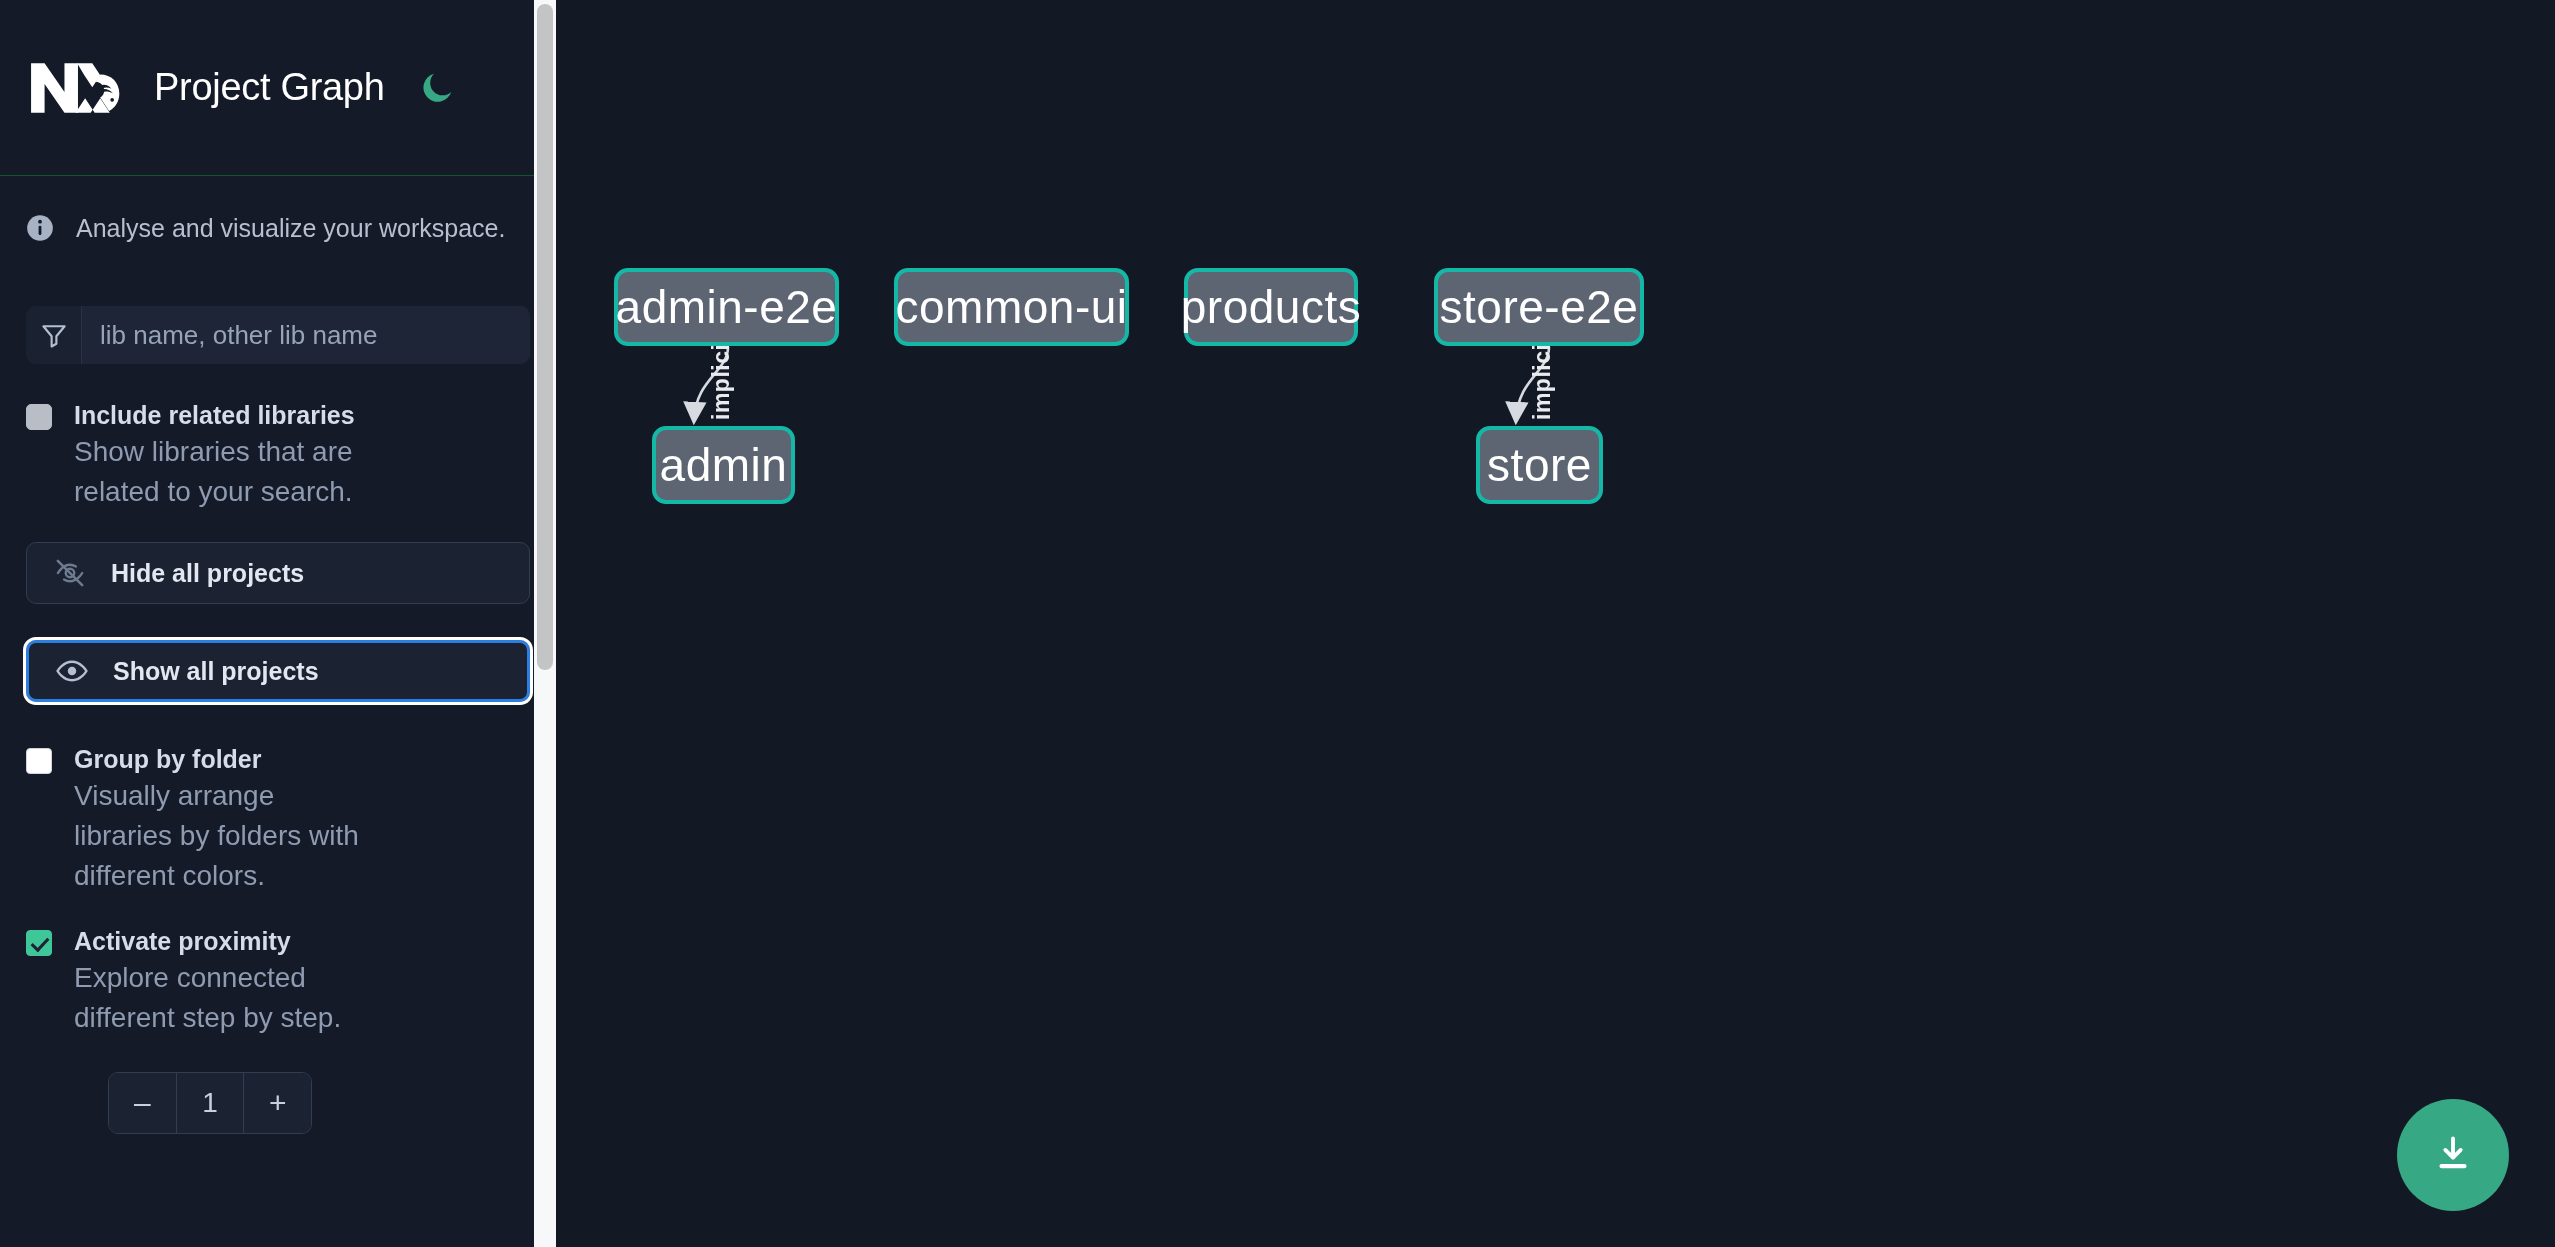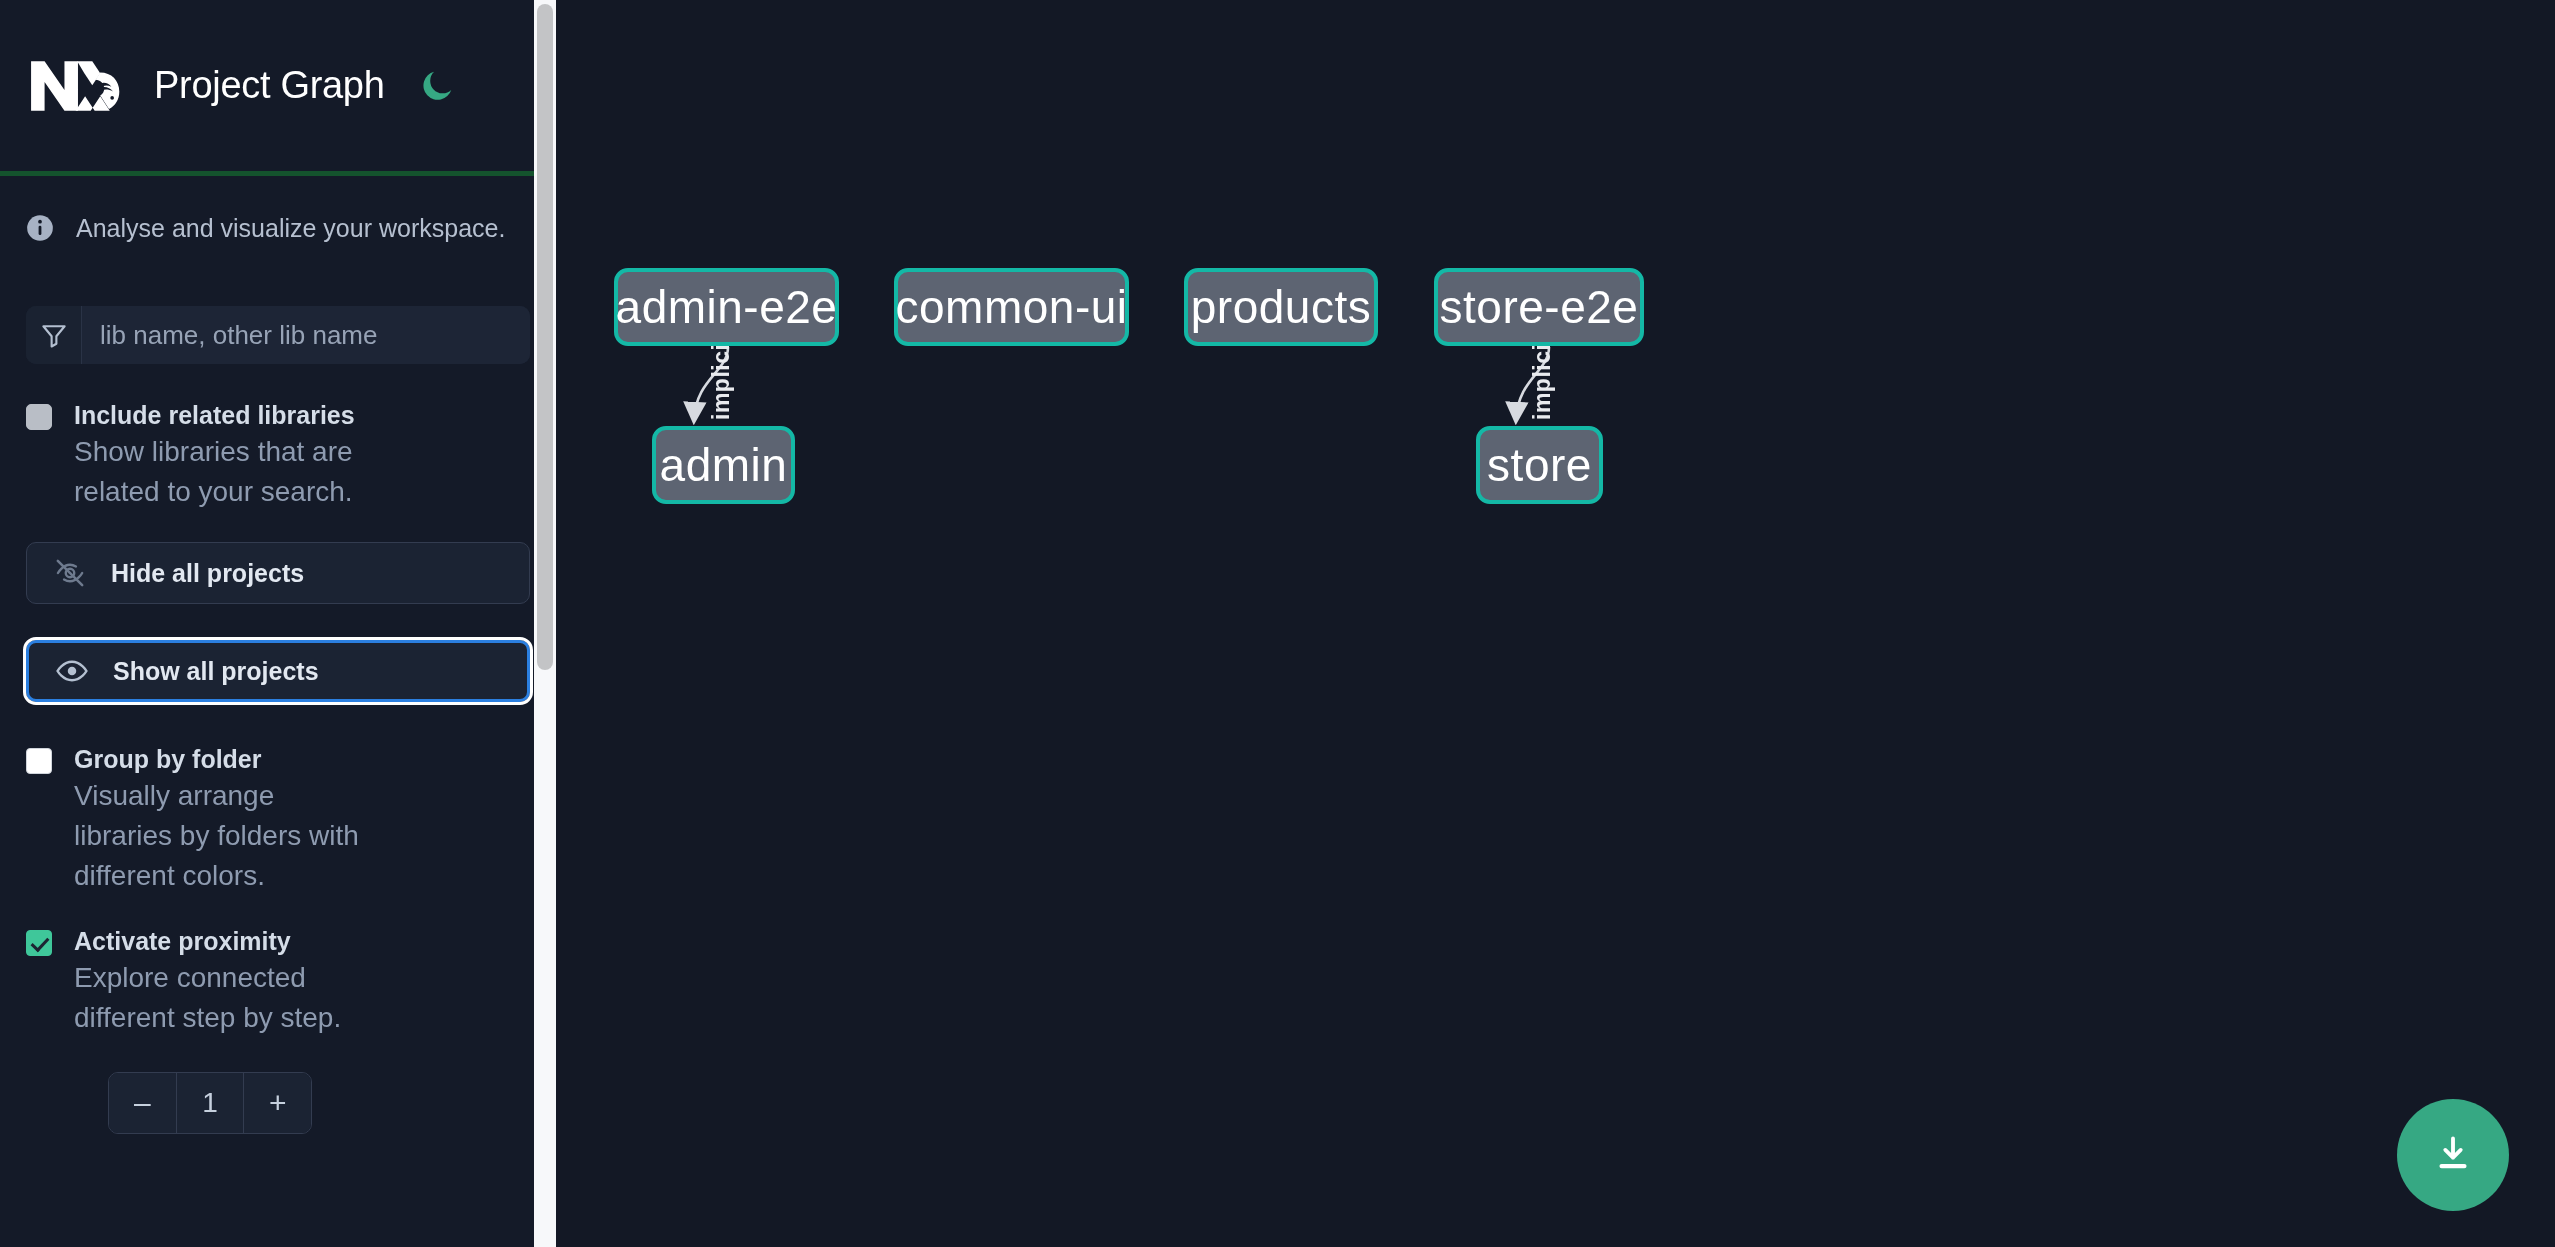--- a/index.html
+++ b/index.html
@@ -16,21 +16,21 @@
     width: 556px; height: 1247px;
     background: #141a28;
     position: relative;
     flex: 0 0 556px;
     overflow: hidden;
   }
   .sb-header {
     height: 176px;
     display: flex; align-items: center;
     padding-left: 26px;
-    border-bottom: 5px solid #14532d;
+    border-bottom: 1px solid #14532d;
   }
   .nx-logo { width: 96px; height: 62px; flex: 0 0 auto; }
   .app-title {
     color: #ffffff;
     font-size: 38px;
     font-weight: 400;
     margin-left: 32px;
     letter-spacing: -0.3px;
     white-space: nowrap;
   }
@@ -353,21 +353,21 @@
       </defs>
       <path d="M172,347 C172,372 140,378 138,420" fill="none" stroke="#d7dae0" stroke-width="2.6" marker-end="url(#ah)"></path>
       <path d="M993,347 C993,372 962,378 960,420" fill="none" stroke="#d7dae0" stroke-width="2.6" marker-end="url(#ah)"></path>
     </svg>
 
     <div class="edge-label" style="left:152px; top:420px;">implicit</div>
     <div class="edge-label" style="left:973px; top:420px;">implicit</div>
 
     <div class="gnode" style="left:58px;  top:268px; width:225px; height:78px;">admin-e2e</div>
     <div class="gnode" style="left:338px; top:268px; width:235px; height:78px;">common-ui</div>
-    <div class="gnode" style="left:628px; top:268px; width:194px; height:78px;">products</div>
+    <div class="gnode" style="left:628px; top:268px; width:174px; height:78px;">products</div>
     <div class="gnode" style="left:878px; top:268px; width:210px; height:78px;">store-e2e</div>
     <div class="gnode" style="left:96px;  top:426px; width:143px; height:78px;">admin</div>
     <div class="gnode" style="left:920px; top:426px; width:127px; height:78px;">store</div>
 
     <button class="fab">
       <span>
         <svg viewBox="0 0 24 24" width="44" height="44" xmlns="http://www.w3.org/2000/svg">
           <path d="M12 3.5v10.5M12 14l-4.2-4.2M12 14l4.2-4.2" fill="none" stroke="#ffffff" stroke-width="2.1" stroke-linecap="round" stroke-linejoin="round"></path>
           <line x1="5.8" y1="18.6" x2="18.2" y2="18.6" stroke="#ffffff" stroke-width="2.4" stroke-linecap="round"></line>
         </svg>

